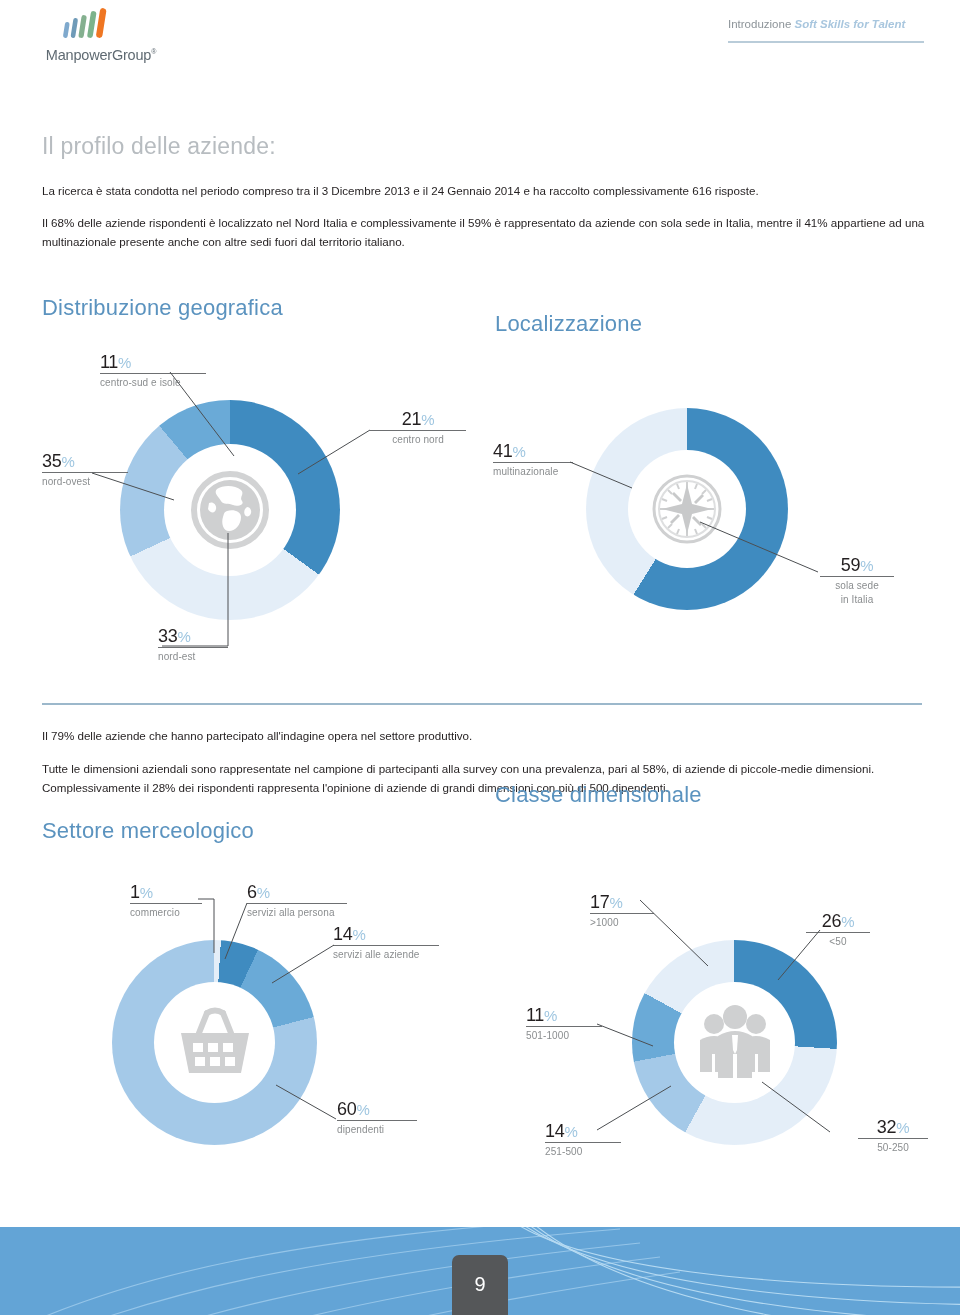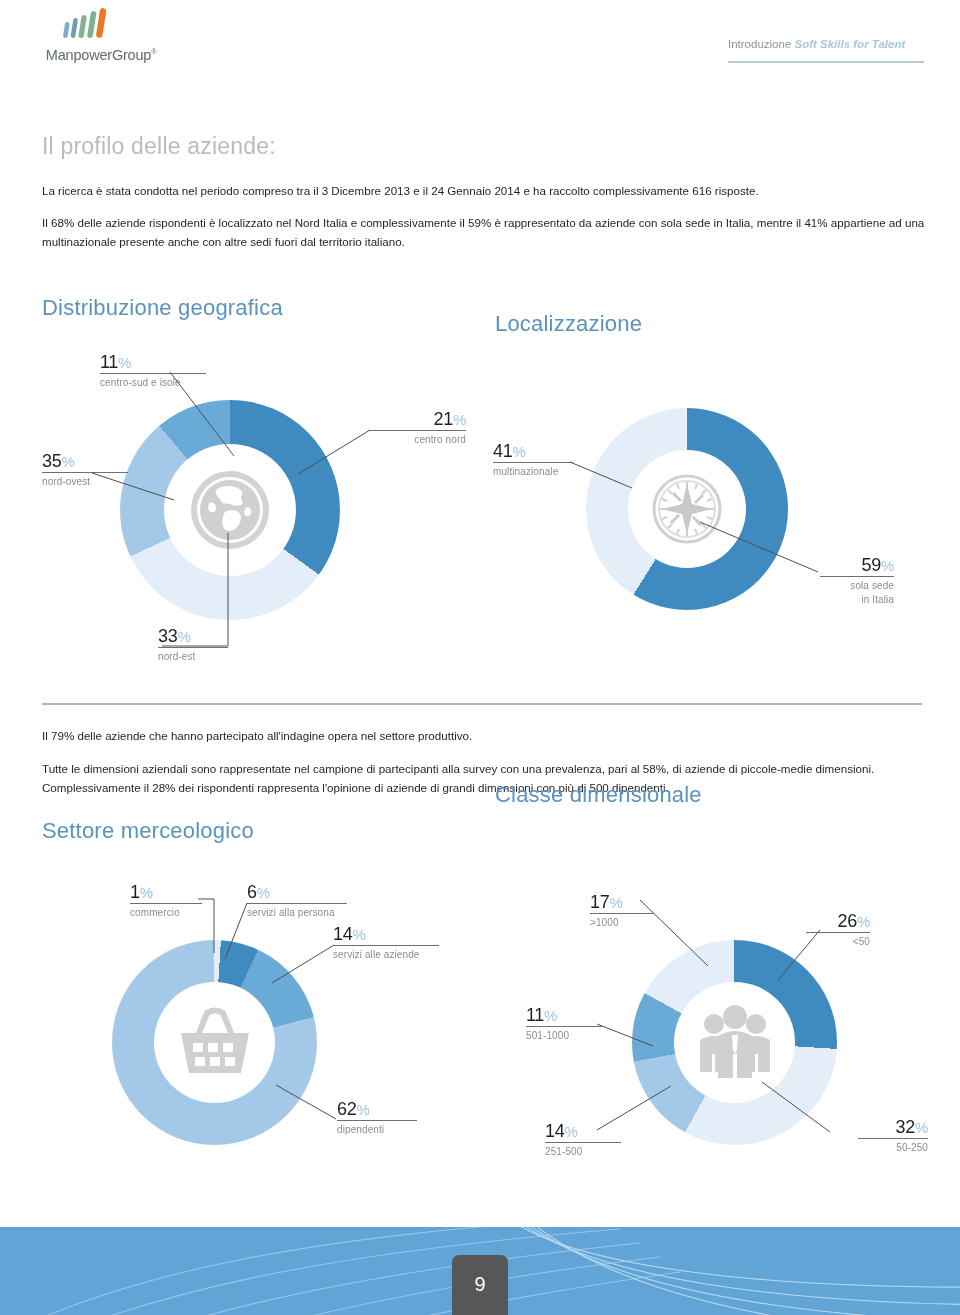--- a/index.html
+++ b/index.html
@@ -14,21 +14,21 @@
   
   .header { position:absolute; top:0; left:0; width:960px; height:95px; }
   .logo-wrap { position:absolute; left:36px; top:8px; width:130px; }
   .logo-mark { width:52px; height:32px; margin-left:26px; }
   .logo-text {
     font-size:14.5px; color:#5f6a72; letter-spacing:-0.2px;
     margin-top:3px; text-align:center; white-space:nowrap;
   }
   .logo-text sup { font-size:7px; vertical-align:super; }
 
-  .hdr-right { position:absolute; right:36px; top:18px; text-align:left;margin-top:20px; }
+  .hdr-right { position:absolute; right:36px; top:18px; text-align:left; }
   .hdr-line1 { font-size:11.5px; white-space:nowrap; }
   .hdr-intro { color:#8d9499; }
   .hdr-title { color:#a8c6de; font-style:italic; font-weight:bold; }
   .hdr-rule { margin-top:11px; width:196px; height:2px; background:#b9ccd9; }
 
   
   .h1 {
     position:absolute; font-size:23px; color:#b7bcc0; font-weight:normal;
     letter-spacing:.2px; white-space:nowrap;
   }
@@ -57,21 +57,21 @@
   .lbl { position:absolute; white-space:nowrap; }
   .lbl .num {
     font-size:18px; color:#231f20; letter-spacing:-.3px; line-height:1.05;
     display:inline-block;
   }
   .lbl .pct { font-size:15px; color:#9fc6e0; letter-spacing:-.3px; }
   .lbl .rule { height:1px; background:#6d6f71; margin:1px 0 2px 0; }
   .lbl .sub {
     font-size:10px; color:#8a8d8f; letter-spacing:.1px; line-height:1.35;
   }
-  .lbl.right { text-align:right; }
+  .lbl.right { text-align:center; }
 
   .leader { position:absolute; overflow:visible; }
   .leader line { stroke:#4c4f52; stroke-width:1; }
 
   
   .footer {
     position:absolute; left:0; bottom:0; width:960px; height:88px;
     background:#63a4d6; overflow:hidden;
   }
   .pagebox {
@@ -282,21 +282,21 @@
 <div class="lbl" style="left:333px; top:925px; width:106px;">
   <div><span class="num">14</span><span class="pct">%</span></div>
   <div class="rule"></div>
   <div class="sub">servizi alle aziende</div>
 </div>
 <svg class="leader" style="left:272px; top:945px; width:66px; height:42px;">
   <line x1="62" y1="0" x2="0" y2="38"></line>
 </svg>
 
 <div class="lbl" style="left:337px; top:1100px; width:80px;">
-  <div><span class="num">62</span><span class="pct">%</span></div>
+  <div><span class="num">60</span><span class="pct">%</span></div>
   <div class="rule"></div>
   <div class="sub">dipendenti</div>
 </div>
 <svg class="leader" style="left:276px; top:1085px; width:66px; height:40px;">
   <line x1="0" y1="0" x2="60" y2="34"></line>
 </svg>
 
 <div class="chart" style="left:632px; top:940px; width:205px; height:205px;">
   <div class="donut" style="
     left:0; top:0; width:205px; height:205px;

